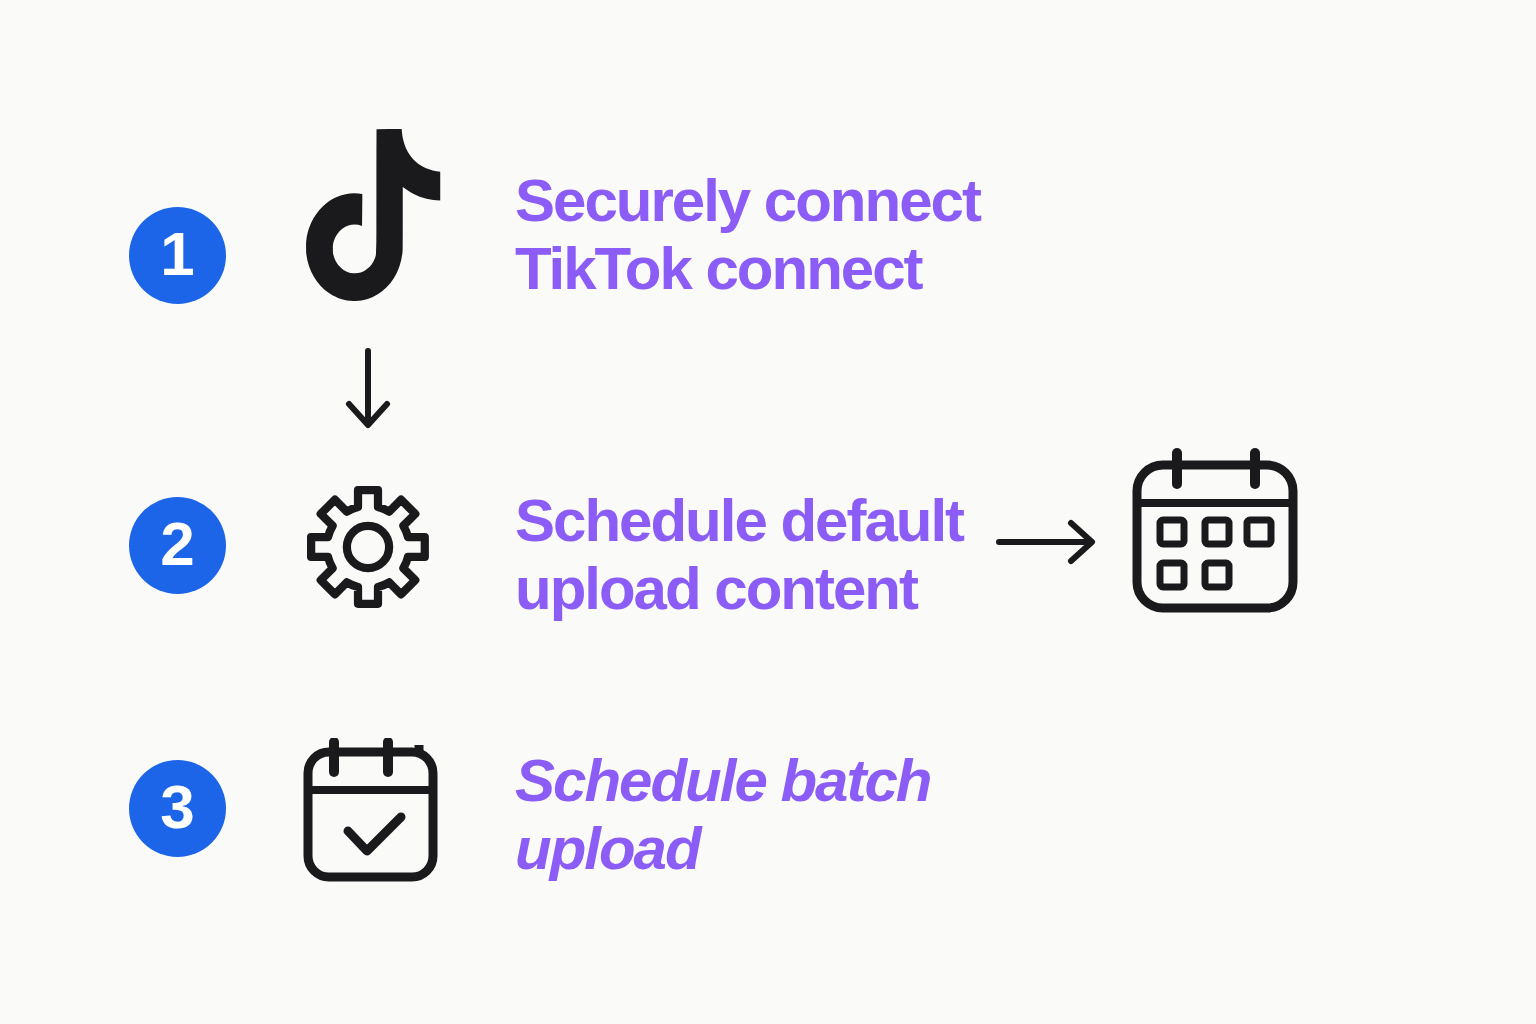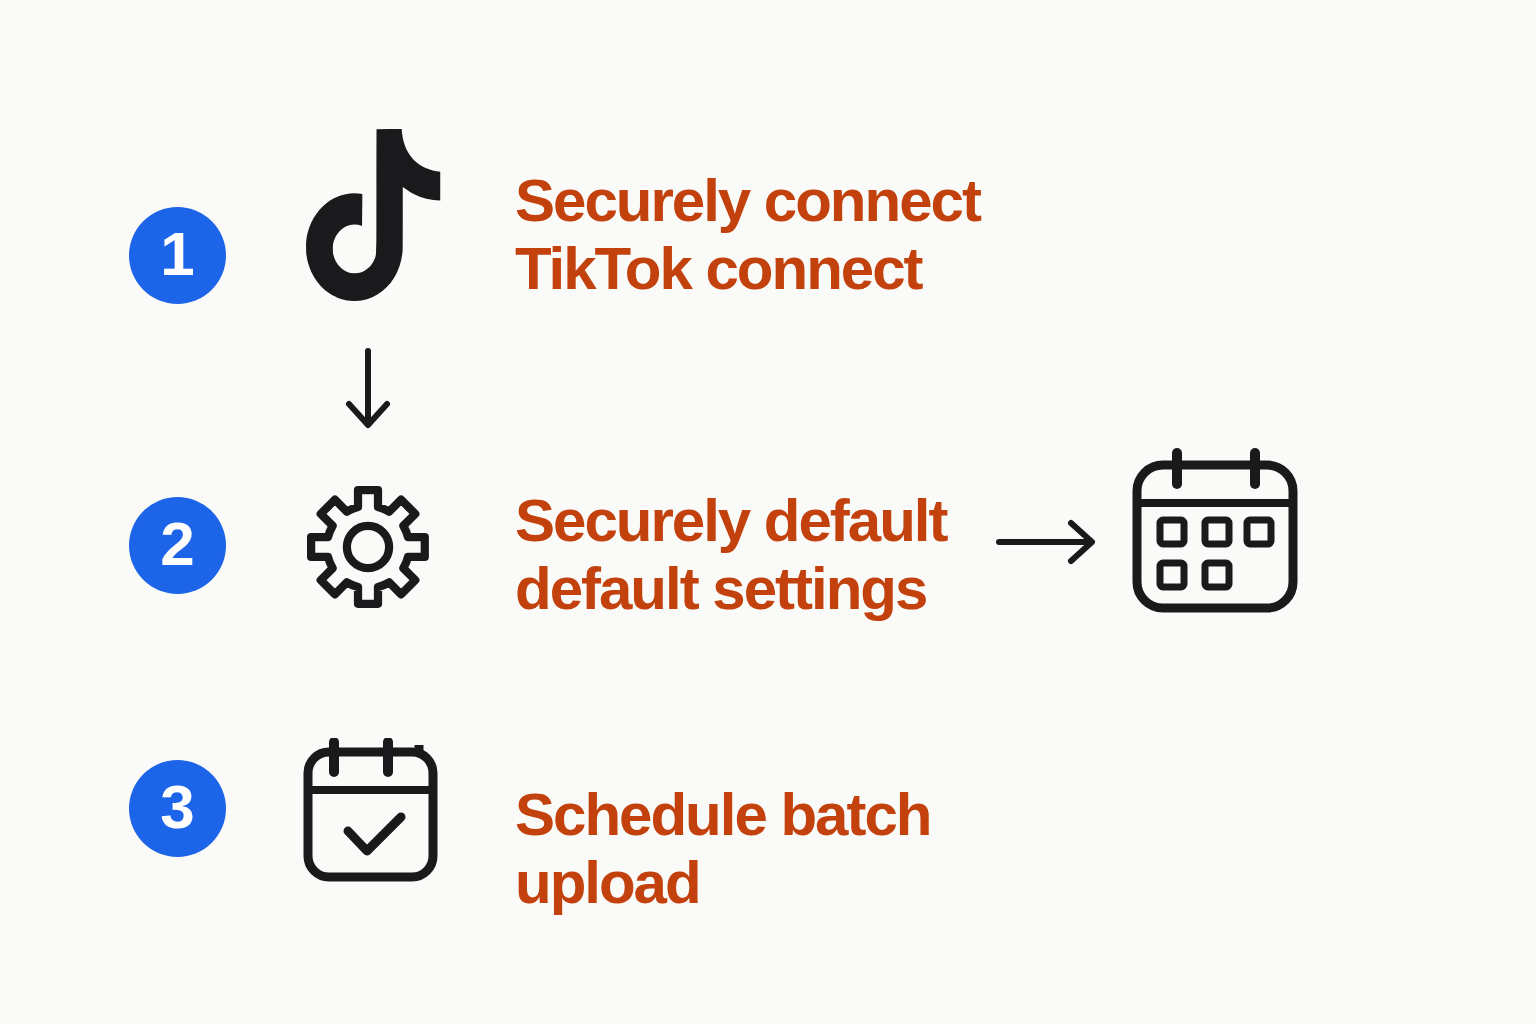--- a/index.html
+++ b/index.html
@@ -15,25 +15,25 @@
     display:flex;align-items:center;justify-content:center;
     font-size:62px;font-weight:700;line-height:1;
     padding-bottom:4px;box-sizing:border-box;
   }
   #badge-1{left:129px;top:207px;}
   #badge-2{left:129px;top:497px;}
   #badge-3{left:129px;top:760px;}
   .step-label{
     position:absolute;left:515px;
     font-size:60px;line-height:68px;font-weight:700;
-    letter-spacing:-2px;color:#c2410c;white-space:nowrap;
+    letter-spacing:-2px;color:#8b5cf6;white-space:nowrap;
   }
   #label-1{top:167px;}
   #label-2{top:487px;}
-  #label-3{top:781px;}
+  #label-3{top:747px;font-style:italic;}
   .icon{position:absolute;}
   #tiktok-holder{left:303px;top:129px;}
   #down-arrow-holder{left:340px;top:348px;}
   #gear-holder{left:300px;top:479px;}
   #right-arrow-holder{left:996px;top:514px;}
   #calendar-grid-holder{left:1128px;top:446px;}
   #calendar-check-holder{left:303px;top:738px;}
   svg{display:block;}
 </style>
 </head>
@@ -68,22 +68,22 @@
   </div>
 
   <div class="icon" id="gear-holder">
     <svg width="136" height="136" viewBox="0 0 132 132" fill="none">
       <path d="M56.3 27.2 L56.3 10.8 L75.7 10.8 L75.7 27.2 A40 40 0 0 1 86.6 31.7 L98.1 20.1 L111.9 33.9 L100.3 45.4 A40 40 0 0 1 104.8 56.3 L121.1 56.3 L121.1 75.7 L104.8 75.7 A40 40 0 0 1 100.3 86.6 L111.9 98.1 L98.1 111.9 L86.6 100.3 A40 40 0 0 1 75.7 104.8 L75.7 121.1 L56.3 121.1 L56.3 104.8 A40 40 0 0 1 45.4 100.3 L33.9 111.9 L20.1 98.1 L31.7 86.6 A40 40 0 0 1 27.2 75.7 L10.8 75.7 L10.8 56.3 L27.2 56.3 A40 40 0 0 1 31.7 45.4 L20.1 33.9 L33.9 20.1 L45.4 31.7 A40 40 0 0 1 56.3 27.2 Z" stroke="#1A1A1C" stroke-width="8" stroke-linejoin="round"></path>
       <circle cx="66" cy="66" r="20.5" stroke="#1A1A1C" stroke-width="8"></circle>
     </svg>
   </div>
 
   <div class="step-label" id="label-2">
-    <div>Securely default</div>
-    <div>default settings</div>
+    <div>Schedule default</div>
+    <div>upload content</div>
   </div>
 
   <div class="icon" id="right-arrow-holder">
     <svg width="108" height="56" viewBox="0 0 108 56" fill="none">
       <path d="M3 28 L92 28" stroke="#1A1A1C" stroke-width="6" stroke-linecap="round"></path>
       <path d="M75 9 L96 28 L75 47" stroke="#1A1A1C" stroke-width="6" stroke-linecap="round" stroke-linejoin="round"></path>
     </svg>
   </div>
 
   <div class="icon" id="calendar-grid-holder">

